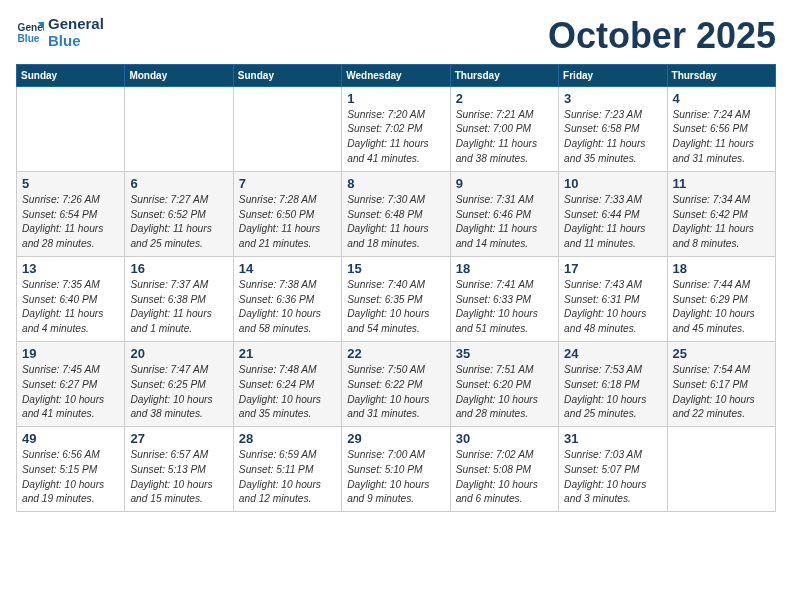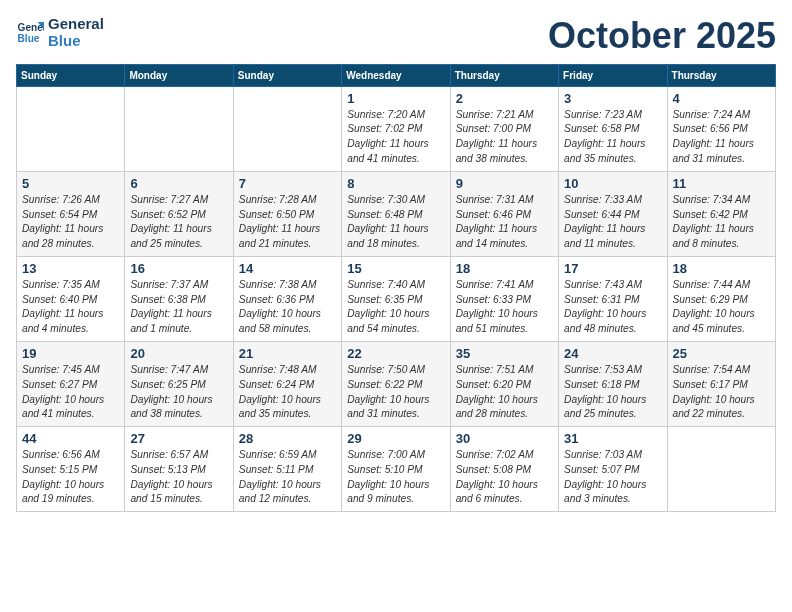--- a/index.html
+++ b/index.html
@@ -222,21 +222,21 @@
           <span class="day-number">24</span>
           <div class="day-info">Sunrise: 7:53 AM<br>Sunset: 6:18 PM<br>Daylight: 10 hours and 25 minutes.</div>
         </td>
         <td>
           <span class="day-number">25</span>
           <div class="day-info">Sunrise: 7:54 AM<br>Sunset: 6:17 PM<br>Daylight: 10 hours and 22 minutes.</div>
         </td>
       </tr>
       <tr>
         <td>
-          <span class="day-number">44</span>
+          <span class="day-number">49</span>
           <div class="day-info">Sunrise: 6:56 AM<br>Sunset: 5:15 PM<br>Daylight: 10 hours and 19 minutes.</div>
         </td>
         <td>
           <span class="day-number">27</span>
           <div class="day-info">Sunrise: 6:57 AM<br>Sunset: 5:13 PM<br>Daylight: 10 hours and 15 minutes.</div>
         </td>
         <td>
           <span class="day-number">28</span>
           <div class="day-info">Sunrise: 6:59 AM<br>Sunset: 5:11 PM<br>Daylight: 10 hours and 12 minutes.</div>
         </td>

